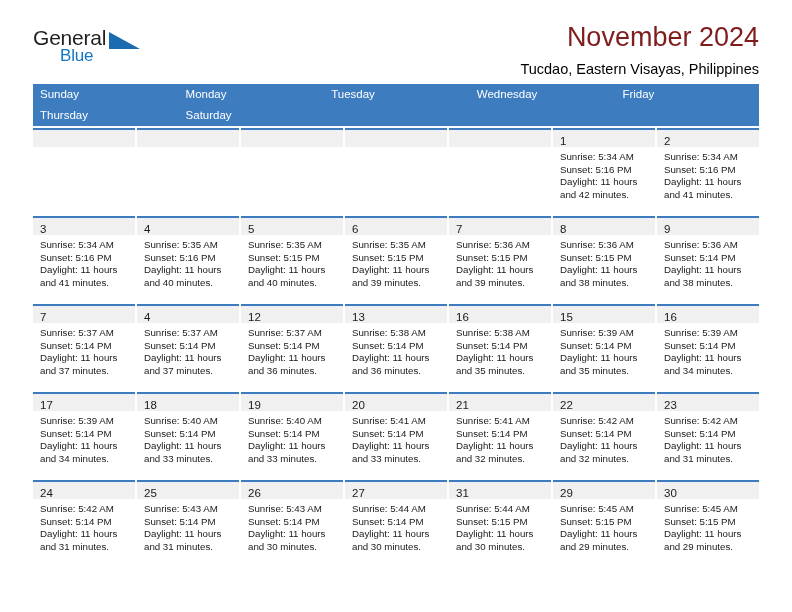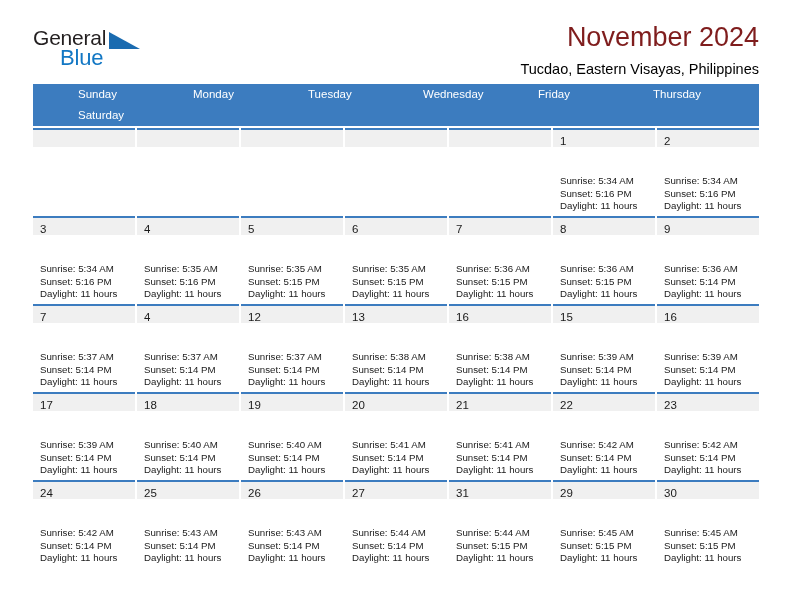--- a/index.html
+++ b/index.html
@@ -43,21 +43,21 @@
     top: 0;
     font-size: 21px;
     letter-spacing: -0.2px;
     color: #231f20;
     line-height: 1;
   }
   .logo-blue {
     position: absolute;
     left: 27px;
     top: 20px;
-    font-size: 22px;
+    font-size: 17px;
     letter-spacing: -0.2px;
     color: #1277c4;
     line-height: 1;
   }
   .logo-triangle {
     position: absolute;
     left: 76px;
     top: 5px;
     width: 0;
     height: 0;
@@ -82,24 +82,23 @@
     margin: 10px 0 0 0;
     font-weight: normal;
   }
 
   
   .calendar {
     margin-top: 12px;
   }
   .weekdays {
     display: grid;
-    grid-template-columns: repeat(6, 1fr);
+    grid-template-columns: repeat(5, 1fr);
     column-gap: 2px;
     background: #3c7cbf;
-    padding-left: 38px;
   }
   .weekday {
     background: #3c7cbf;
     color: #ffffff;
     font-size: 11.5px;
     padding: 5px 0 5px 7px;
     box-sizing: border-box;
     height: 21px;
     line-height: 11px;
   }
@@ -128,21 +127,20 @@
   .daynum {
     font-size: 11.5px;
     color: #1a1a1a;
     line-height: 14px;
   }
   .dayinfo {
     padding: 4px 6px 0 7px;
     font-size: 9.7px;
     line-height: 12.6px;
     color: #1a1a1a;
-    margin-top: 24px;
   }
   .dayinfo div { white-space: nowrap; }
   .dayinfo .daylight { white-space: normal; }
 </style>
 </head>
 <body>
 
 <div class="page">
 
   <div class="masthead">

